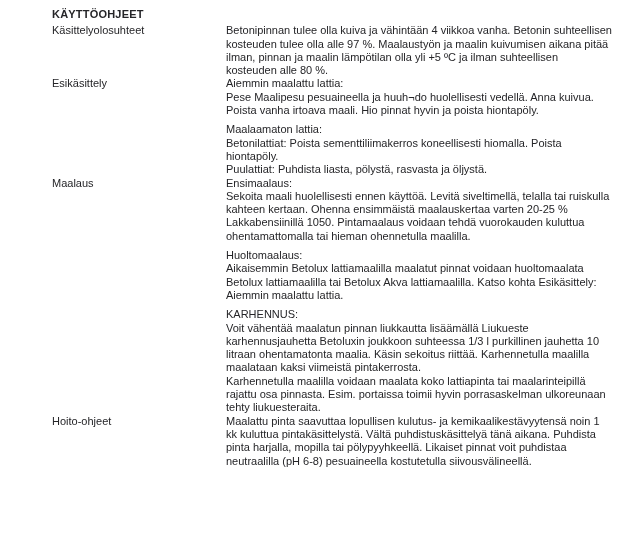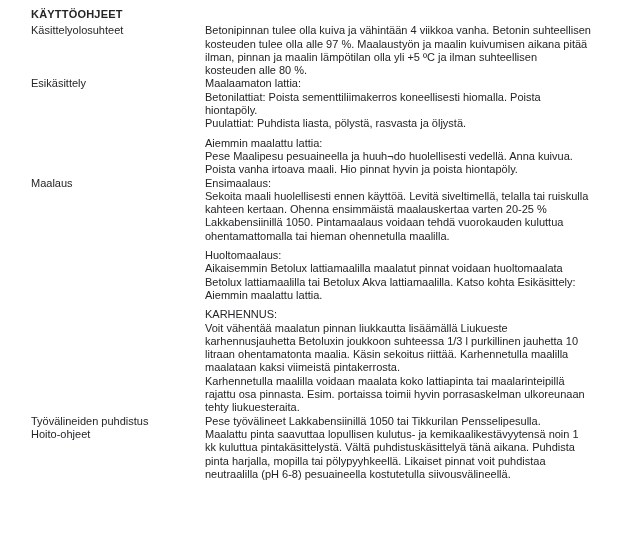--- a/index.html
+++ b/index.html
@@ -13,21 +13,21 @@
   body {
     font-family: "Liberation Sans", "DejaVu Sans", sans-serif;
     font-size: 11px;
     line-height: 13.3px;
     color: #252528;
   }
   .doc {
     box-sizing: border-box;
     width: 524px;
     height: 541px;
-    padding: 8px 8px 0 31px;
+    padding: 8px 8px 0 52px;
   }
   .doc-title {
     font-size: 11px;
     font-weight: 700;
     letter-spacing: 0.2px;
     margin: 0 0 3px 0;
   }
   .section-row {
     display: flex;
     align-items: flex-start;
@@ -61,27 +61,27 @@
       <p class="para-block">Betonipinnan tulee olla kuiva ja vähintään 4 viikkoa vanha. Betonin suhteellisen
 kosteuden tulee olla alle 97 %. Maalaustyön ja maalin kuivumisen aikana pitää
 ilman, pinnan ja maalin lämpötilan olla yli +5 ºC ja ilman suhteellisen
 kosteuden alle 80 %.</p>
     </div>
   </div>
 
   <div class="section-row">
     <div class="section-label">Esikäsittely</div>
     <div class="section-content">
+      <p class="para-block">Aiemmin maalattu lattia:
+Pese Maalipesu pesuaineella ja huuh¬do huolellisesti vedellä. Anna kuivua.
+Poista vanha irtoava maali. Hio pinnat hyvin ja poista hiontapöly.</p>
       <p class="para-block">Maalaamaton lattia:
 Betonilattiat: Poista sementtiliimakerros koneellisesti hiomalla. Poista
 hiontapöly.
 Puulattiat: Puhdista liasta, pölystä, rasvasta ja öljystä.</p>
-      <p class="para-block">Aiemmin maalattu lattia:
-Pese Maalipesu pesuaineella ja huuh¬do huolellisesti vedellä. Anna kuivua.
-Poista vanha irtoava maali. Hio pinnat hyvin ja poista hiontapöly.</p>
     </div>
   </div>
 
   <div class="section-row">
     <div class="section-label">Maalaus</div>
     <div class="section-content">
       <p class="para-block">Ensimaalaus:
 Sekoita maali huolellisesti ennen käyttöä. Levitä siveltimellä, telalla tai ruiskulla
 kahteen kertaan. Ohenna ensimmäistä maalauskertaa varten 20-25 %
 Lakkabensiinillä 1050. Pintamaalaus voidaan tehdä vuorokauden kuluttua
@@ -94,26 +94,20 @@
 Voit vähentää maalatun pinnan liukkautta lisäämällä Liukueste
 karhennusjauhetta Betoluxin joukkoon suhteessa 1/3 l purkillinen jauhetta 10
 litraan ohentamatonta maalia. Käsin sekoitus riittää. Karhennetulla maalilla
 maalataan kaksi viimeistä pintakerrosta.
 Karhennetulla maalilla voidaan maalata koko lattiapinta tai maalarinteipillä
 rajattu osa pinnasta. Esim. portaissa toimii hyvin porrasaskelman ulkoreunaan
 tehty liukuesteraita.</p>
     </div>
   </div>
 
-  <div class="section-row">
-    <div class="section-label">Työvälineiden puhdistus</div>
-    <div class="section-content">
-      <p class="para-block">Pese työvälineet Lakkabensiinillä 1050 tai Tikkurilan Pensselipesulla.</p>
-    </div>
-  </div>
 
   <div class="section-row">
     <div class="section-label">Hoito-ohjeet</div>
     <div class="section-content">
       <p class="para-block">Maalattu pinta saavuttaa lopullisen kulutus- ja kemikaalikestävyytensä noin 1
 kk kuluttua pintakäsittelystä. Vältä puhdistuskäsittelyä tänä aikana. Puhdista
 pinta harjalla, mopilla tai pölypyyhkeellä. Likaiset pinnat voit puhdistaa
 neutraalilla (pH 6-8) pesuaineella kostutetulla siivousvälineellä.</p>
     </div>
   </div>

